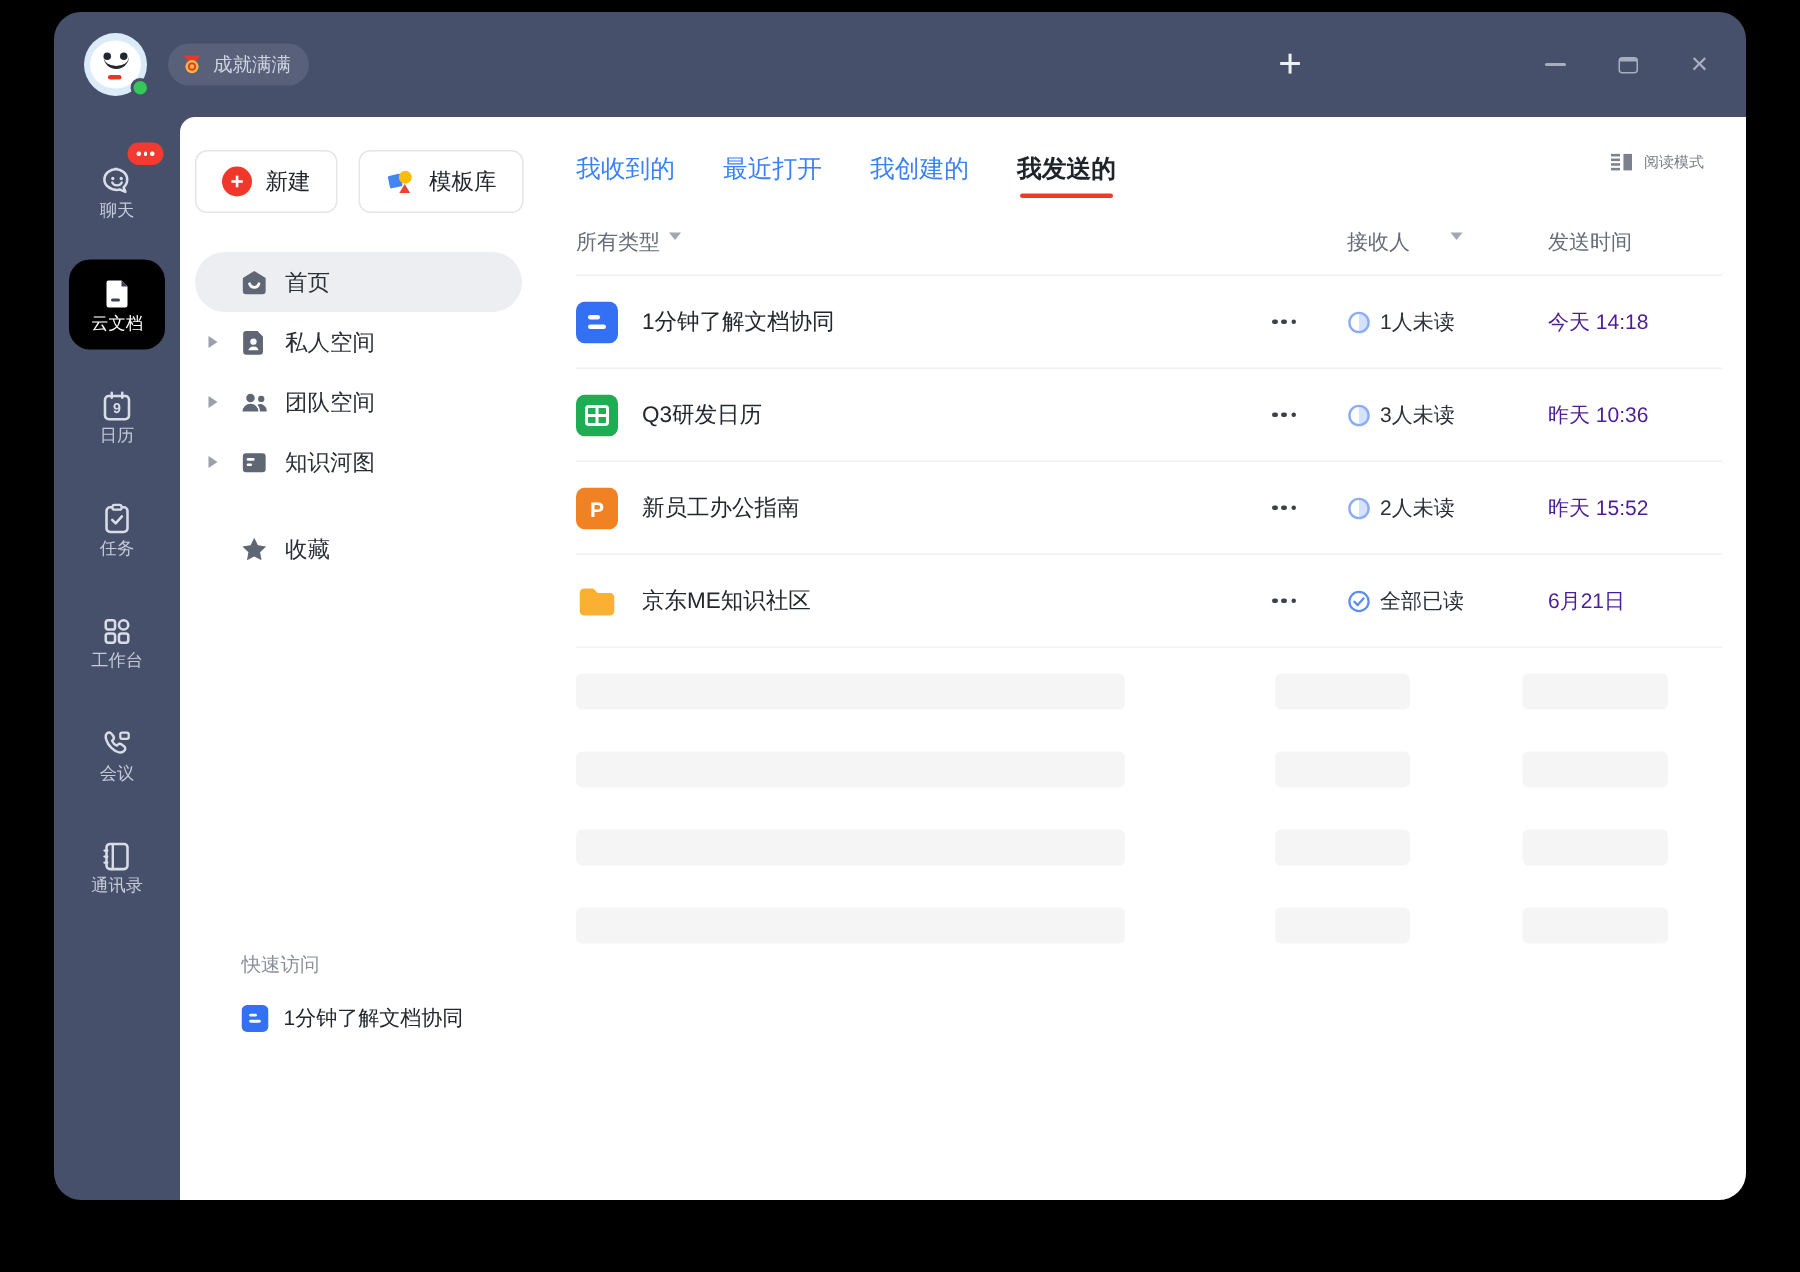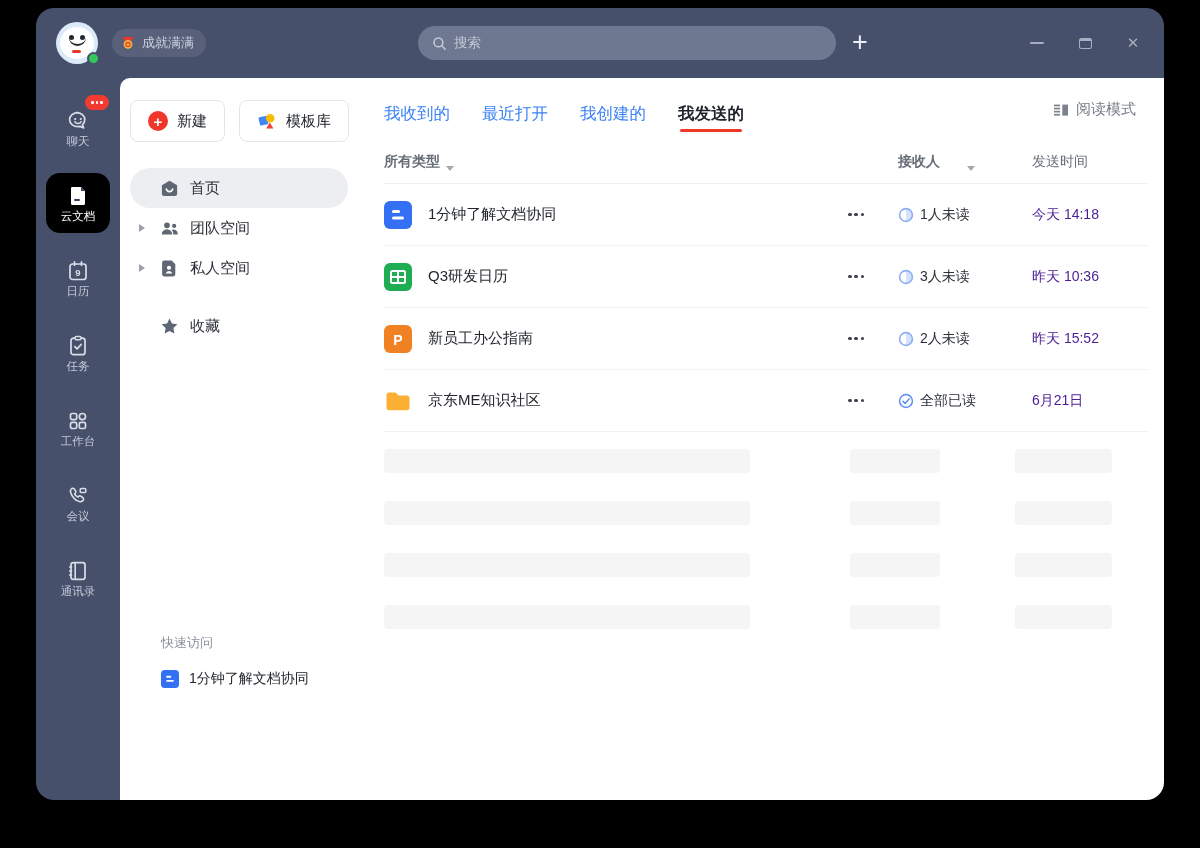--- a/index.html
+++ b/index.html
@@ -55,25 +55,25 @@
   .quick{position:absolute;left:23px;right:16px;bottom:112px;}
   .quick-title{font-size:13px;color:#8a909b;padding-left:18px;}
   .quick-item{display:flex;align-items:center;gap:10px;margin-top:18px;padding-left:18px;font-size:14px;color:#23272e;cursor:pointer;}
 
   
   .main{flex:1;min-width:0;position:relative;padding:0 16px;}
   .tabs{display:flex;gap:32px;align-items:center;height:62px;padding-top:8px;}
   .tab{position:relative;font-size:16.5px;color:#3b82f6;cursor:pointer;line-height:30px;}
   .tab.active{color:#1f232b;font-weight:700;}
   .tab.active::after{content:"";position:absolute;left:2px;right:2px;bottom:-4px;height:3.5px;border-radius:2px;background:#f0392b;}
-  .read-mode{position:absolute;right:28px;top:22px;display:flex;align-items:center;gap:7px;color:#757c87;font-size:15px;cursor:pointer;}
+  .read-mode{position:absolute;right:28px;top:22px;display:flex;align-items:center;gap:7px;color:#757c87;font-size:10px;cursor:pointer;}
 
   .grid{display:grid;grid-template-columns:minmax(0,1fr) 44px 140px 116px;align-items:center;}
   .lhead{height:44px;color:#666d78;font-size:14px;border-bottom:1px solid #eef0f2;}
-  .hcell{display:flex;align-items:flex-end;gap:6px;cursor:pointer;font-weight:bold;}
+  .hcell{display:flex;align-items:flex-start;gap:6px;cursor:pointer;}
   .dcaret{width:0;height:0;border-top:5px solid #a2a8b1;border-left:4px solid transparent;border-right:4px solid transparent;margin-top:2px;}
   .col-status{padding-left:6px;gap:27px;}
 
   .lrow{height:62px;border-bottom:1px solid #f0f2f4;cursor:pointer;}
   .doccell{display:flex;align-items:center;gap:16px;min-width:0;}
   .doccell .t{font-size:15px;color:#23272e;white-space:nowrap;overflow:hidden;text-overflow:ellipsis;}
   .more{display:flex;gap:2.8px;align-items:center;justify-content:flex-start;cursor:pointer;padding:6px 0;}
   .more b{width:3.6px;height:3.6px;border-radius:50%;background:#3b404b;}
   .status{display:flex;align-items:center;gap:6px;font-size:14px;color:#2b3038;}
   .time{font-size:14px;color:#4c1d95;}
@@ -102,27 +102,20 @@
       <div class="presence"></div>
     </div>
     <div class="ach-badge">
       <svg width="16" height="16" viewBox="0 0 16 16">
         <path d="M2.5 2h11l-2 3.4h-7z" fill="#e8382c"></path>
         <circle cx="8" cy="9.4" r="4.4" fill="#f5b63f"></circle>
         <circle cx="8" cy="9.4" r="2.1" fill="none" stroke="#e8382c" stroke-width="1.2"></circle>
       </svg>
       <span>成就满满</span>
     </div>
-    <div class="searchbox">
-      <svg width="15" height="15" viewBox="0 0 15 15">
-        <circle cx="6.4" cy="6.4" r="4.4" fill="none" stroke="#c2c9d8" stroke-width="1.6"></circle>
-        <path d="M9.8 9.8 13.2 13.2" stroke="#c2c9d8" stroke-width="1.6" stroke-linecap="round"></path>
-      </svg>
-      <span class="ph">搜索</span>
-    </div>
     <div class="plusbtn">+</div>
     <div class="winctl">
       <span class="wc wc-min">
             <i></i>
           </span>
       <span class="wc wc-max">
             <i></i>
           </span>
       <span class="wc wc-close">✕</span>
     </div>
@@ -225,38 +218,47 @@
             <svg width="19" height="19" viewBox="0 0 18 18">
               <path d="M9 1.6 16.2 6v8.2a2 2 0 0 1-2 2H3.8a2 2 0 0 1-2-2V6z" fill="#5f6674"></path>
               <path d="M6 9.6a3.1 3.1 0 0 0 6 0" fill="none" stroke="#fff" stroke-width="1.7" stroke-linecap="round"></path>
             </svg>
             <span>首页</span>
           </div>
 
           <div class="nav-item">
             <span class="caret"></span>
             <svg width="19" height="19" viewBox="0 0 18 18">
+              <path d="M4 1.5h7l3.5 3.5v9.5a2 2 0 0 1-2 2H4a2 2 0 0 1-2-2v-11a2 2 0 0 1 2-2z" fill="#5f6674"></path>
+              <circle cx="8.5" cy="8.3" r="2" fill="#fff"></circle>
+              <path d="M5.3 13.8a3.3 3.3 0 0 1 6.4 0z" fill="#fff"></path>
+            </svg>
+            <span>私人空间</span>
+          </div>
+
+          <div class="nav-item">
+            <span class="caret"></span>
+            <svg width="19" height="19" viewBox="0 0 18 18">
               <circle cx="6.6" cy="6" r="2.7" fill="#5f6674"></circle>
               <path d="M1.6 14.6a5 5 0 0 1 10 0z" fill="#5f6674"></path>
               <circle cx="13.4" cy="6.6" r="2" fill="#5f6674"></circle>
               <path d="M12.6 14.6c0-1.8-.6-3.3-1.6-4.4a4.2 4.2 0 0 1 5.8 4.4z" fill="#5f6674"></path>
             </svg>
             <span>团队空间</span>
           </div>
 
           <div class="nav-item">
             <span class="caret"></span>
             <svg width="19" height="19" viewBox="0 0 18 18">
-              <path d="M4 1.5h7l3.5 3.5v9.5a2 2 0 0 1-2 2H4a2 2 0 0 1-2-2v-11a2 2 0 0 1 2-2z" fill="#5f6674"></path>
-              <circle cx="8.5" cy="8.3" r="2" fill="#fff"></circle>
-              <path d="M5.3 13.8a3.3 3.3 0 0 1 6.4 0z" fill="#fff"></path>
-            </svg>
-            <span>私人空间</span>
-          </div>
-
+              <rect x="1.8" y="3" width="14.4" height="12" rx="2" fill="#5f6674"></rect>
+              <rect x="4.2" y="6" width="5" height="1.7" rx="0.8" fill="#fff"></rect>
+              <rect x="4.2" y="9.4" width="3.4" height="1.7" rx="0.8" fill="#fff"></rect>
+            </svg>
+            <span>知识河图</span>
+          </div>
 
           <div class="nav-gap"></div>
 
           <div class="nav-item">
             <svg width="19" height="19" viewBox="0 0 18 18">
               <path d="M9 1.4l2.3 4.8 5.2.7-3.8 3.6.9 5.2L9 13.2l-4.6 2.5.9-5.2L1.5 6.9l5.2-.7z" fill="#5f6674"></path>
             </svg>
             <span>收藏</span>
           </div>
 

